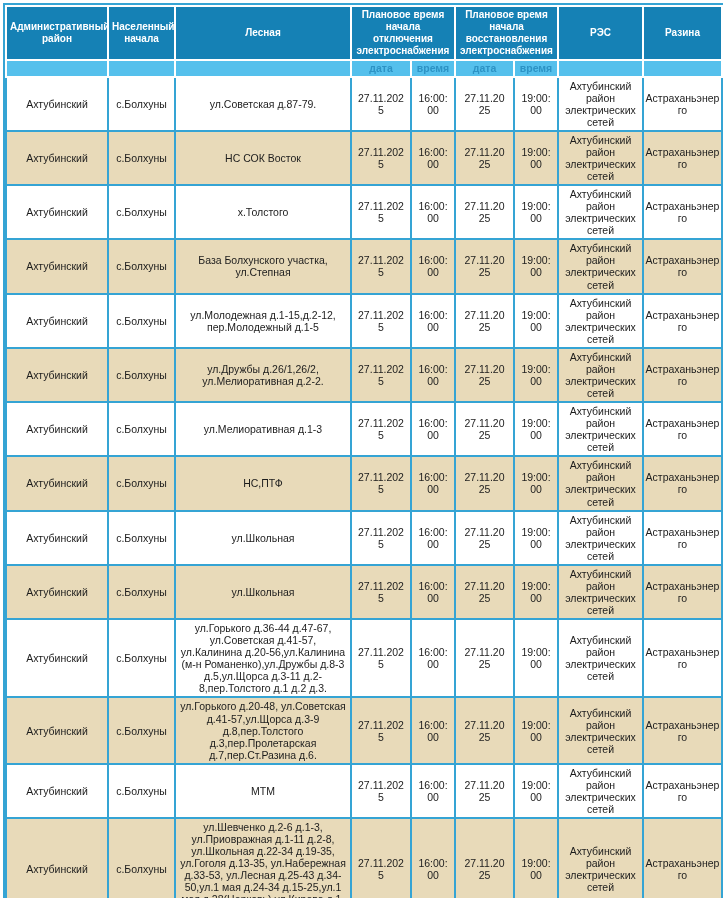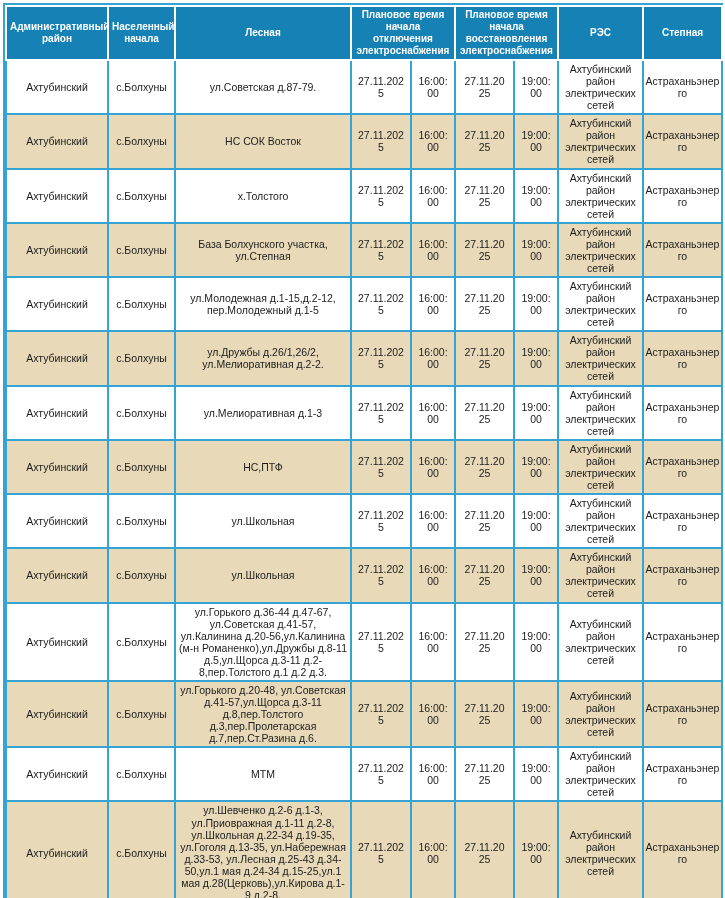--- a/index.html
+++ b/index.html
@@ -80,21 +80,32 @@
         <col style="width:79px">
       </colgroup>
       <thead>
         <tr class="head-main">
           <th>Административный район</th>
           <th>Населенный начала</th>
           <th>Лесная</th>
           <th colspan="2">Плановое время начала отключения электроснабжения</th>
           <th colspan="2">Плановое время начала восстановления электроснабжения</th>
           <th>РЭС</th>
-          <th>Степная</th>
+          <th>Разина</th>
+        </tr>
+        <tr class="head-sub">
+          <th></th>
+          <th></th>
+          <th></th>
+          <th>дата</th>
+          <th>время</th>
+          <th>дата</th>
+          <th>время</th>
+          <th></th>
+          <th></th>
         </tr>
       </thead>
       <tbody id="rows">
   <tr>
     <td>Ахтубинский</td>
     <td>с.Болхуны</td>
     <td class="street-cell">ул.Советская д.87-79.</td>
     <td class="date-cell">27.11.2025</td>
     <td class="time-cell">16:00:00</td>
     <td class="date-cell">27.11.2025</td>
@@ -207,33 +218,33 @@
     <td class="time-cell">16:00:00</td>
     <td class="date-cell">27.11.2025</td>
     <td class="time-cell">19:00:00</td>
     <td class="res-cell">Ахтубинский район электрических сетей</td>
     <td class="branch-cell">Астраханьэнерго</td>
   </tr>
 
   <tr>
     <td>Ахтубинский</td>
     <td>с.Болхуны</td>
-    <td class="street-cell">ул.Горького д.36-44 д.47-67, ул.Советская д.41-57, ул.Калинина д.20-56,ул.Калинина (м-н Романенко),ул.Дружбы д.8-11 д.5,ул.Щорса д.3-11 д.2-8,пер.Толстого д.1 д.2 д.3.</td>
-    <td class="date-cell">27.11.2025</td>
-    <td class="time-cell">16:00:00</td>
-    <td class="date-cell">27.11.2025</td>
-    <td class="time-cell">19:00:00</td>
-    <td class="res-cell">Ахтубинский район электрических сетей</td>
-    <td class="branch-cell">Астраханьэнерго</td>
-  </tr>
-
-  <tr>
-    <td>Ахтубинский</td>
-    <td>с.Болхуны</td>
-    <td class="street-cell">ул.Горького д.20-48, ул.Советская д.41-57,ул.Щорса д.3-11 д.8,пер.Толстого д.3,пер.Пролетарская д.7,пер.Ст.Разина д.6.</td>
+    <td class="street-cell">ул.Горького д.36-44 д.47-67, ул.Советская д.41-57, ул.Калинина д.20-56,ул.Калинина (м-н Романенко),ул.Дружбы д.8-3 д.5,ул.Щорса д.3-11 д.2-8,пер.Толстого д.1 д.2 д.3.</td>
+    <td class="date-cell">27.11.2025</td>
+    <td class="time-cell">16:00:00</td>
+    <td class="date-cell">27.11.2025</td>
+    <td class="time-cell">19:00:00</td>
+    <td class="res-cell">Ахтубинский район электрических сетей</td>
+    <td class="branch-cell">Астраханьэнерго</td>
+  </tr>
+
+  <tr>
+    <td>Ахтубинский</td>
+    <td>с.Болхуны</td>
+    <td class="street-cell">ул.Горького д.20-48, ул.Советская д.41-57,ул.Щорса д.3-9 д.8,пер.Толстого д.3,пер.Пролетарская д.7,пер.Ст.Разина д.6.</td>
     <td class="date-cell">27.11.2025</td>
     <td class="time-cell">16:00:00</td>
     <td class="date-cell">27.11.2025</td>
     <td class="time-cell">19:00:00</td>
     <td class="res-cell">Ахтубинский район электрических сетей</td>
     <td class="branch-cell">Астраханьэнерго</td>
   </tr>
 
   <tr>
     <td>Ахтубинский</td>

